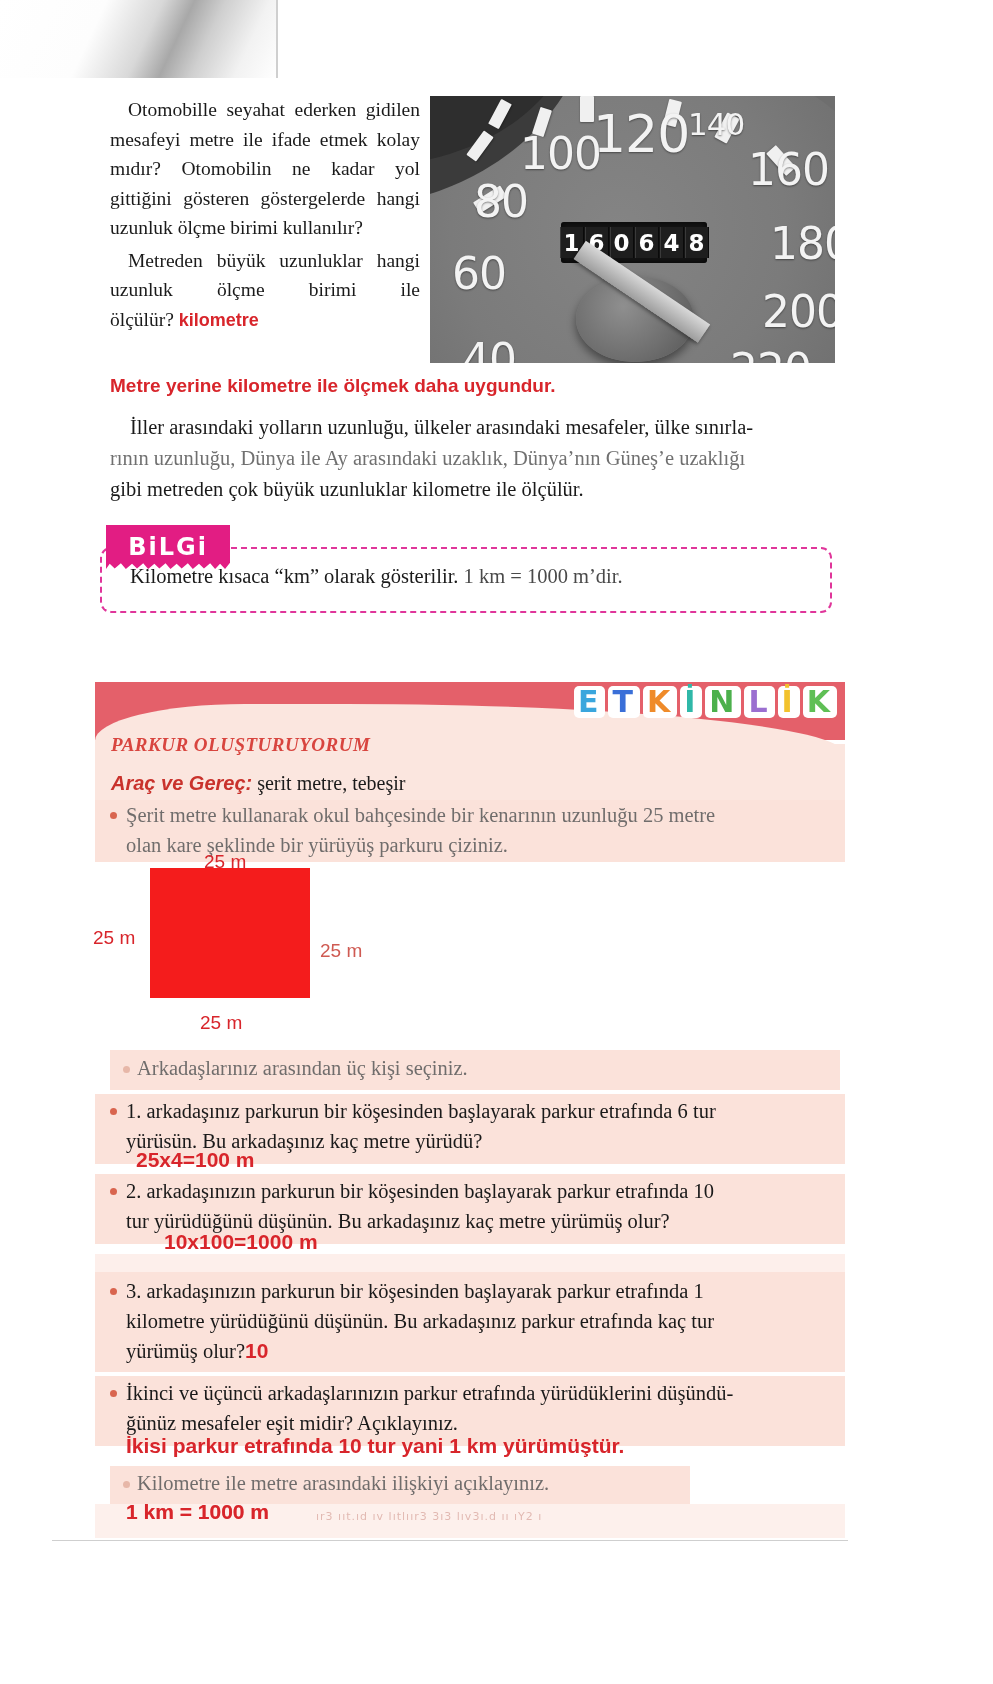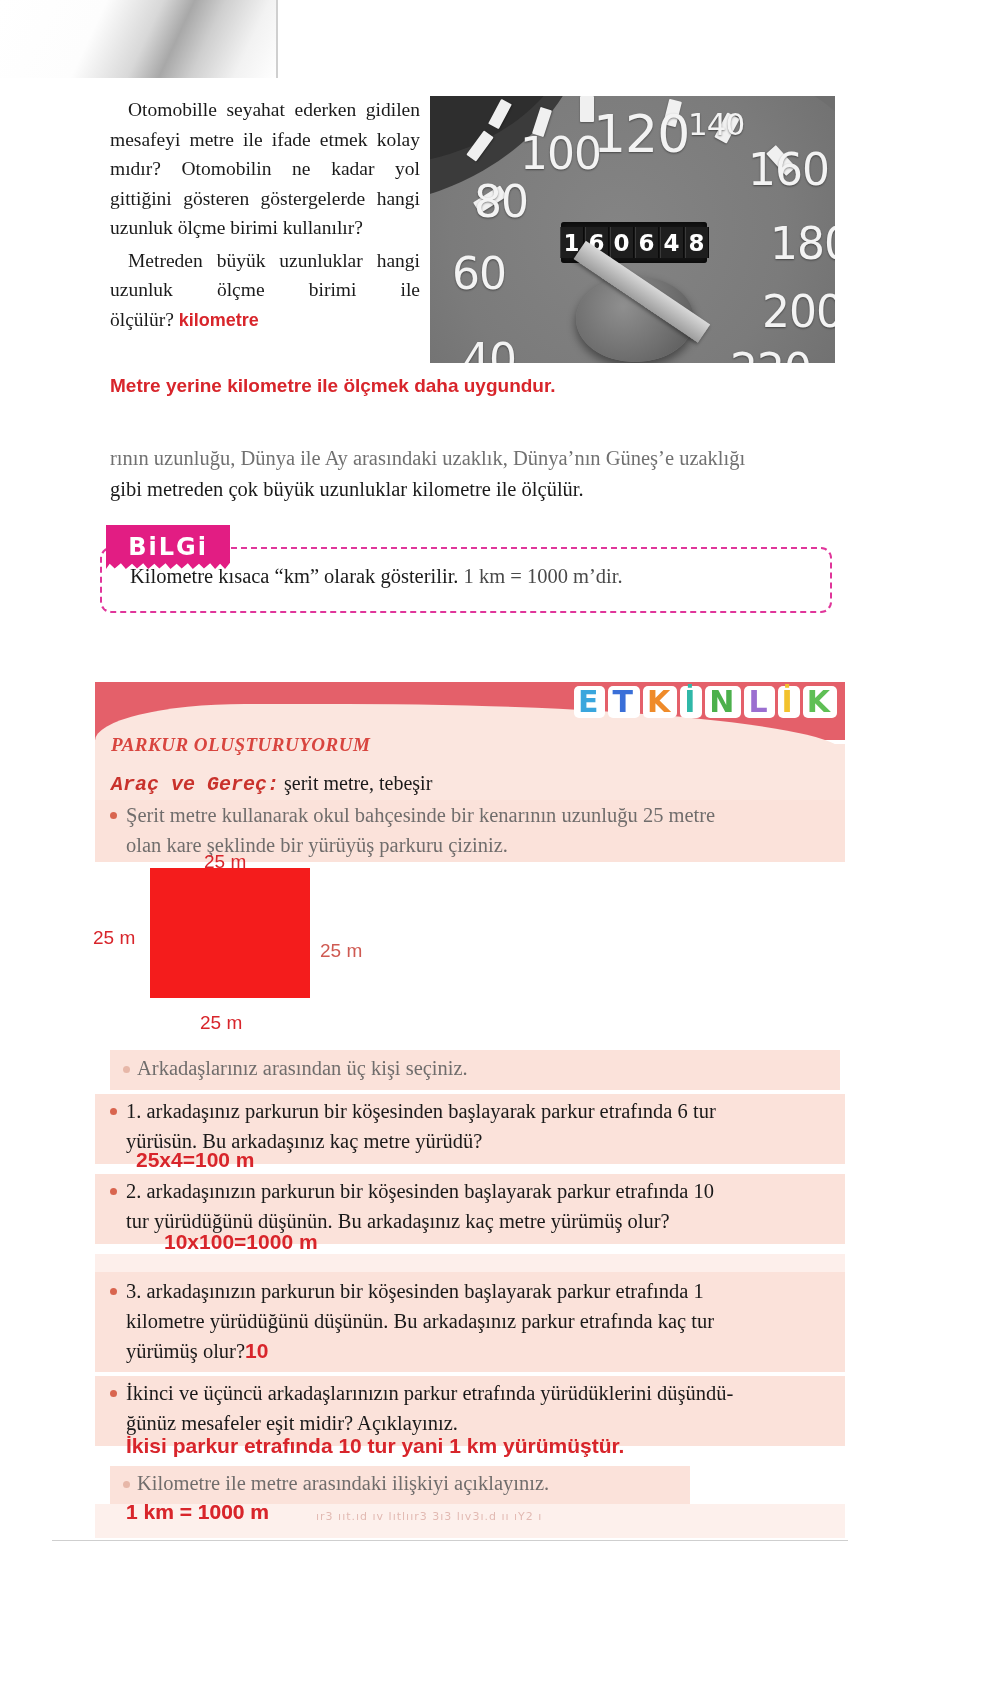--- a/index.html
+++ b/index.html
@@ -151,21 +151,21 @@
     display:inline-block;
   }
   .etk-title{
     position:absolute;left:16px;top:52px;
     color:#d8453f;font-style:italic;font-weight:bold;font-size:19px;
     font-family:"Liberation Serif",serif;letter-spacing:.5px;
   }
   .etk-mat{
     position:absolute;left:16px;top:90px;font-size:20px;
   }
-  .etk-mat b{color:#c9322c;font-style:italic;font-family:Liberation Mono, monospace;}
+  .etk-mat b{color:#c9322c;font-style:italic;font-family:Liberation Sans, sans-serif;}
 
   
   .pinkrow{
     position:absolute;background:#fbe2da;
   }
   .bullet-txt{
     position:absolute;font-size:20.5px;line-height:30px;
     text-align:justify;text-align-last:left;
   }
   .bullet-dot{
@@ -239,21 +239,21 @@
           <span>8</span>
         </div>
     </div>
 
     <div class="knob">
       <div class="slash"></div>
     </div>
   </div>
 
   <div class="body-par">
-    <p><br>
+    <p><span>İller arasındaki yolların uzunluğu, ülkeler arasındaki mesafeler, ülke sınırla-</span><br>
       <span class="faded">rının uzunluğu, Dünya ile Ay arasındaki uzaklık, Dünya’nın Güneş’e uzaklığı</span><br>
       <span>gibi metreden çok büyük uzunluklar kilometre ile ölçülür.</span></p>
   </div>
 
   <div class="bilgi-wrap">
     <div class="bilgi-box"></div>
     <div class="bilgi-tag">BiLGi</div>
     <div class="bilgi-text">
       <span>Kilometre kısaca “km” olarak gösterilir.</span>
       <span class="dim">1 km = 1000 m’dir.</span>

